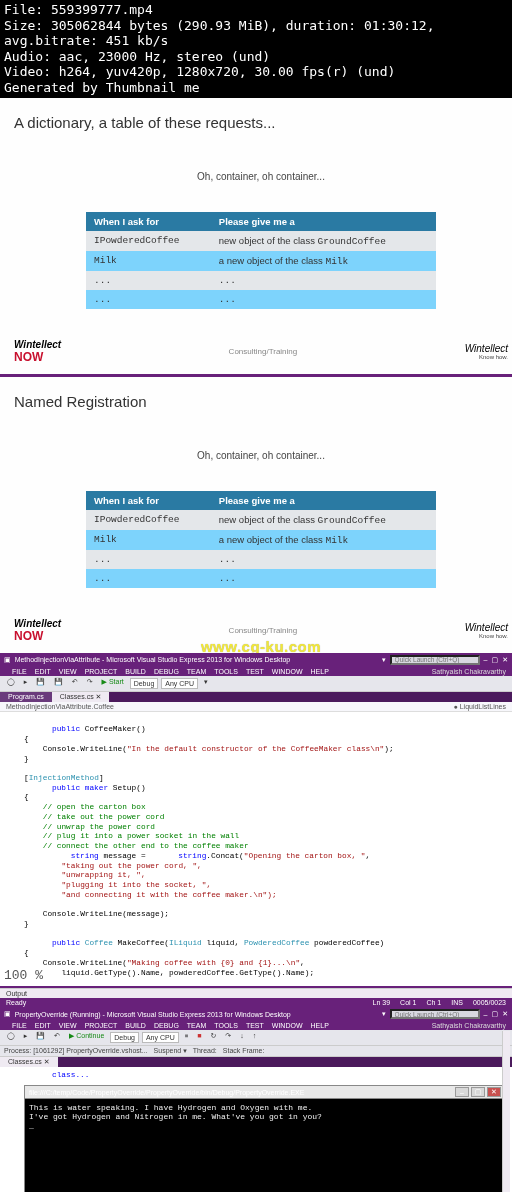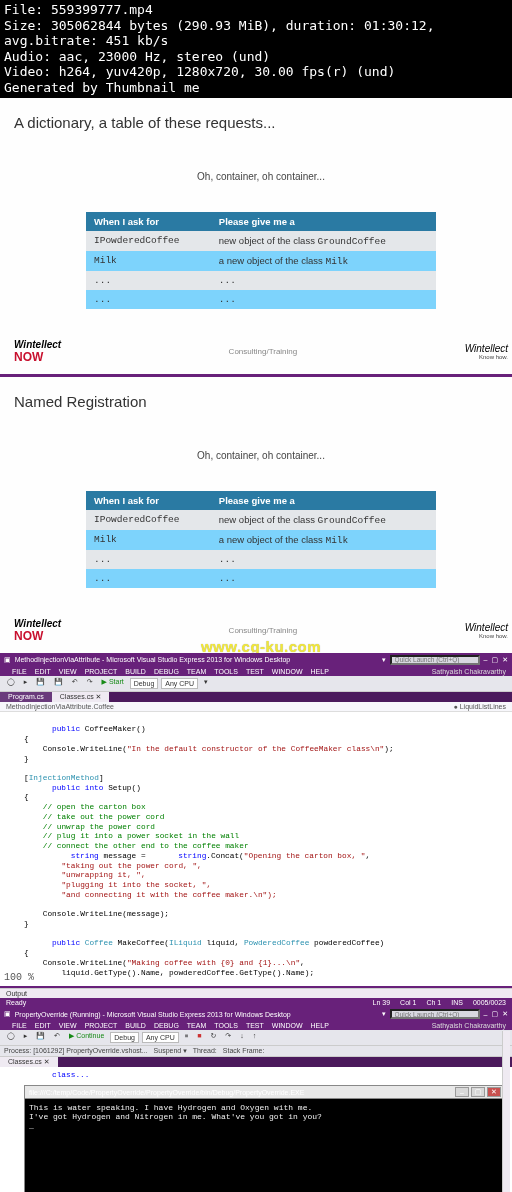--- a/index.html
+++ b/index.html
@@ -58,21 +58,21 @@
 
 
 .console-wrap { position:relative; background:#fff; padding:0 6px 6px 24px; }
 .console-wrap .pre-code { font-family:"Consolas","Courier New",monospace; font-size:7.8px; color:#000; white-space:pre; line-height:1.25; padding:4px 0 6px 0;}
 .console-win { position:relative; margin: -2px 0 6px 0; }
 .console-title { background:#e8e8e8; border:1px solid #888; font-size:7px; padding:1px 4px; display:flex; justify-content:space-between; align-items:center;}
 .console-title .wbtns { display:flex; gap:2px;}
 .console-title .wb { width:14px; height:10px; background:#d8d8d8; border:1px solid #999; display:flex; align-items:center; justify-content:center;}
 .console-title .wb.close { background:#c8514f; color:#fff;}
 .console-body { background:#000; color:#eee; font-family:"Consolas","Courier New",monospace; font-size:8px; padding:4px; height:160px; border:1px solid #888; border-top:none; white-space:pre; overflow:hidden;}
-.zoom { position:absolute; left:4px; bottom:2px; font-size:10px; color:#555;}
+.zoom { position:absolute; left:4px; bottom:2px; font-size:13px; color:#555;}
 .sidebar { position:absolute; right:2px; top:24px; width:8px; background:#efeaf2; bottom:10px; border-left:1px solid #ccc;}
 </style>
 </head>
 <body>
 
 <div class="meta-strip">
   <div>File: 559399777.mp4</div>
   <div>Size: 305062844 bytes (290.93 MiB), duration: 01:30:12, avg.bitrate: 451 kb/s</div>
   <div>Audio: aac, 23000 Hz, stereo (und)</div>
   <div>Video: h264, yuv420p, 1280x720, 30.00 fps(r) (und)</div>
@@ -194,21 +194,21 @@
     <span>MethodInjectionViaAttribute.Coffee</span>
     <span>● LiquidListLines</span>
   </div>
   <div class="editor">
 <span class="kw">public</span><span> CoffeeMaker()</span>
 <span>{</span>
 <span>    Console.WriteLine(</span><span class="str">"In the default constructor of the CoffeeMaker class\n"</span><span>);</span>
 <span>}</span>
 <span></span>
 <span>[</span><span class="attr">InjectionMethod</span><span>]</span>
-<span class="kw">public into</span><span> Setup()</span>
+<span class="kw">public maker</span><span> Setup()</span>
 <span>{</span>
 <span class="cm">    // open the carton box</span>
 <span class="cm">    // take out the power cord</span>
 <span class="cm">    // unwrap the power cord</span>
 <span class="cm">    // plug it into a power socket in the wall</span>
 <span class="cm">    // connect the other end to the coffee maker</span>
 <span class="kw">    string</span><span> message = </span><span class="kw">string</span><span>.Concat(</span><span class="str">"Opening the carton box, "</span><span>,</span>
 <span class="str">        "taking out the power cord, ",</span>
 <span class="str">        "unwrapping it, ",</span>
 <span class="str">        "plugging it into the socket, ",</span>

